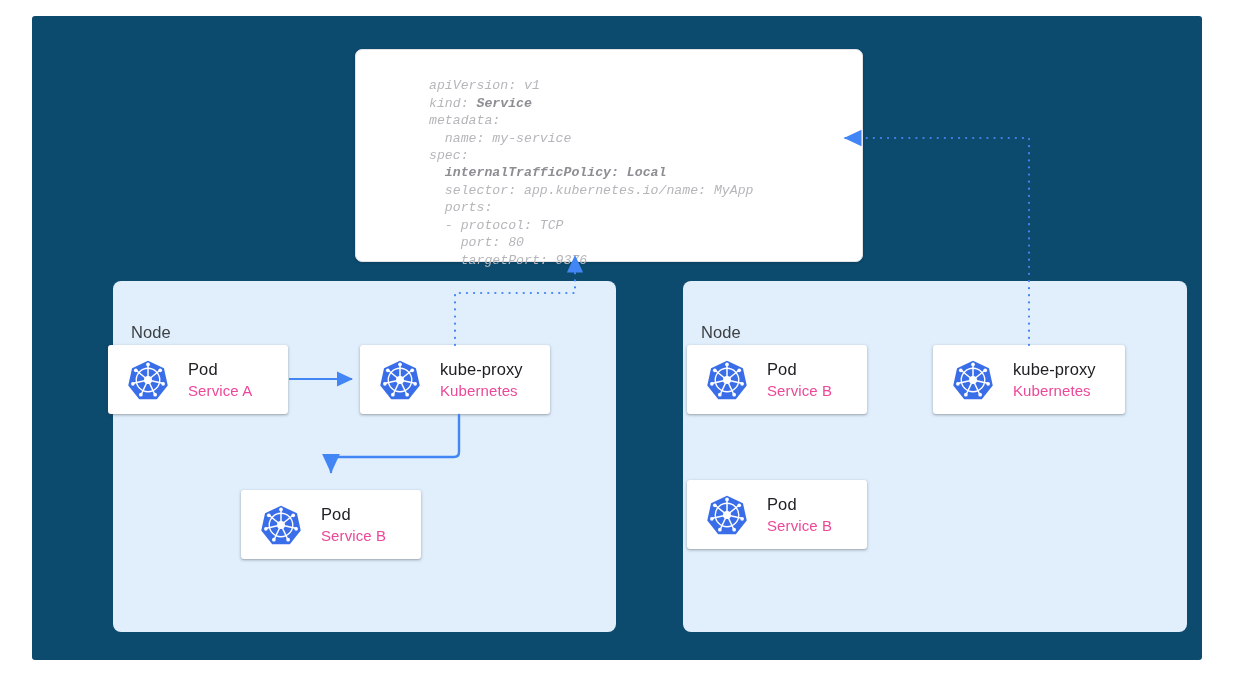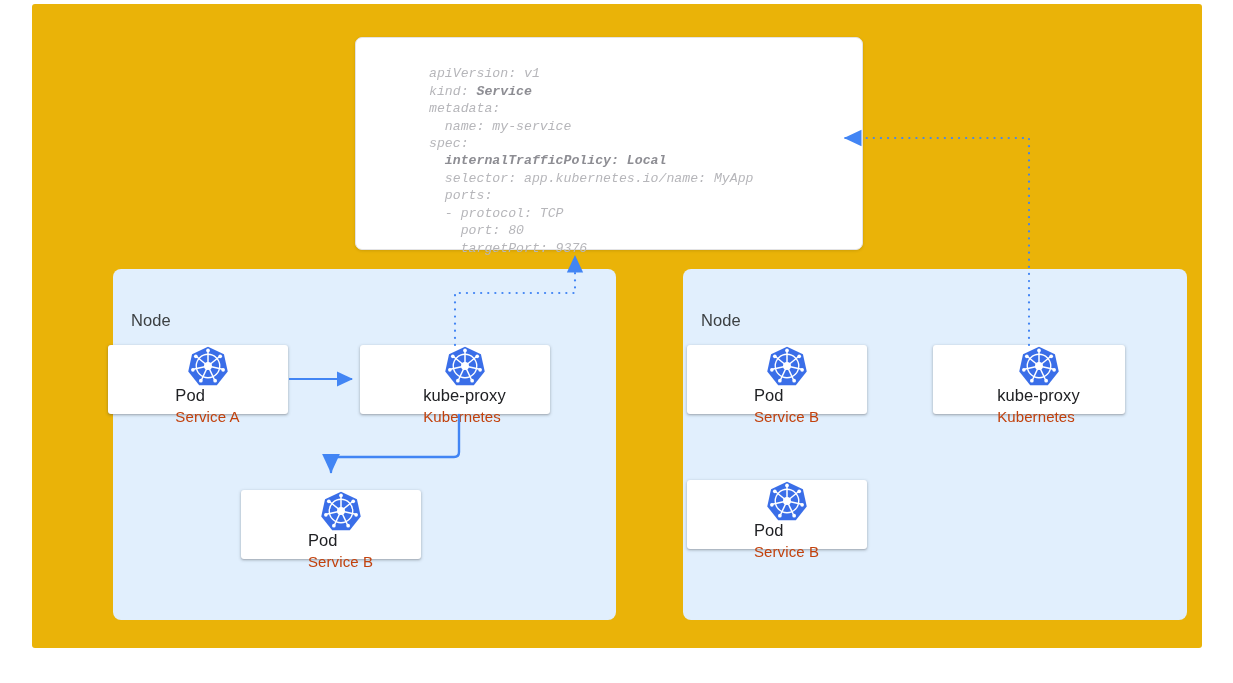--- a/index.html
+++ b/index.html
@@ -10,24 +10,24 @@
   body {
     width: 1233px;
     height: 683px;
     overflow: hidden;
     font-family: "Liberation Sans", sans-serif;
   }
 
   #canvas {
     position: absolute;
     left: 32px;
-    top: 4px;
+    top: 16px;
     width: 1170px;
     height: 644px;
-    background: #eab308;
+    background: #0c4a6e;
     border-radius: 3px;
   }
 
   
   #yaml-card {
     position: absolute;
     left: 323px;
     top: 33px;
     width: 508px;
     height: 213px;
@@ -73,21 +73,20 @@
 
   
   .card {
     position: absolute;
     background: #ffffff;
     border-radius: 3px;
     box-shadow: 0 1px 2px rgba(60,64,67,.3), 0 1px 3px 1px rgba(60,64,67,.12);
     display: flex;
     align-items: center;
     box-sizing: border-box;
-    flex-direction: column;
   }
   .card .k8s {
     flex: 0 0 auto;
     margin-left: 19px;
     width: 42px;
     height: 42px;
   }
   .card .txt {
     margin-left: 19px;
     display: flex;
@@ -96,21 +95,21 @@
     line-height: 1.0;
   }
   .card .title {
     font-size: 16.5px;
     color: #202124;
     letter-spacing: .1px;
     margin-bottom: 5px;
   }
   .card .sub {
     font-size: 15px;
-    color: #c2410c;
+    color: #ec4899;
     letter-spacing: .1px;
   }
 
   #card-pod-a      { left: 108px; top: 345px; width: 180px; height: 69px; }
   #card-kubeproxy-l{ left: 360px; top: 345px; width: 190px; height: 69px; }
   #card-pod-b-l    { left: 241px; top: 490px; width: 180px; height: 69px; }
   #card-pod-b-r1   { left: 687px; top: 345px; width: 180px; height: 69px; }
   #card-kubeproxy-r{ left: 933px; top: 345px; width: 192px; height: 69px; }
   #card-pod-b-r2   { left: 687px; top: 480px; width: 180px; height: 69px; }
 

